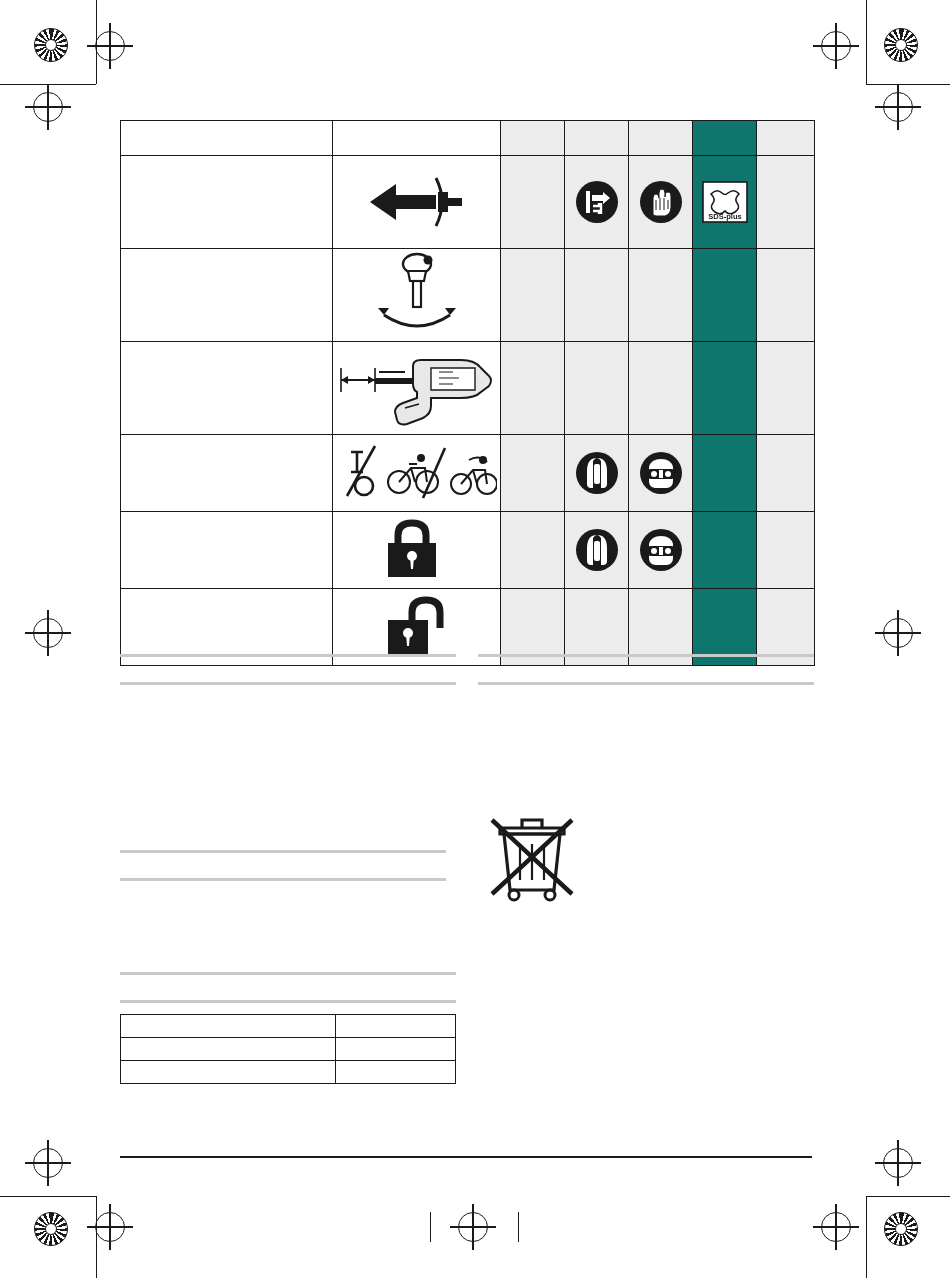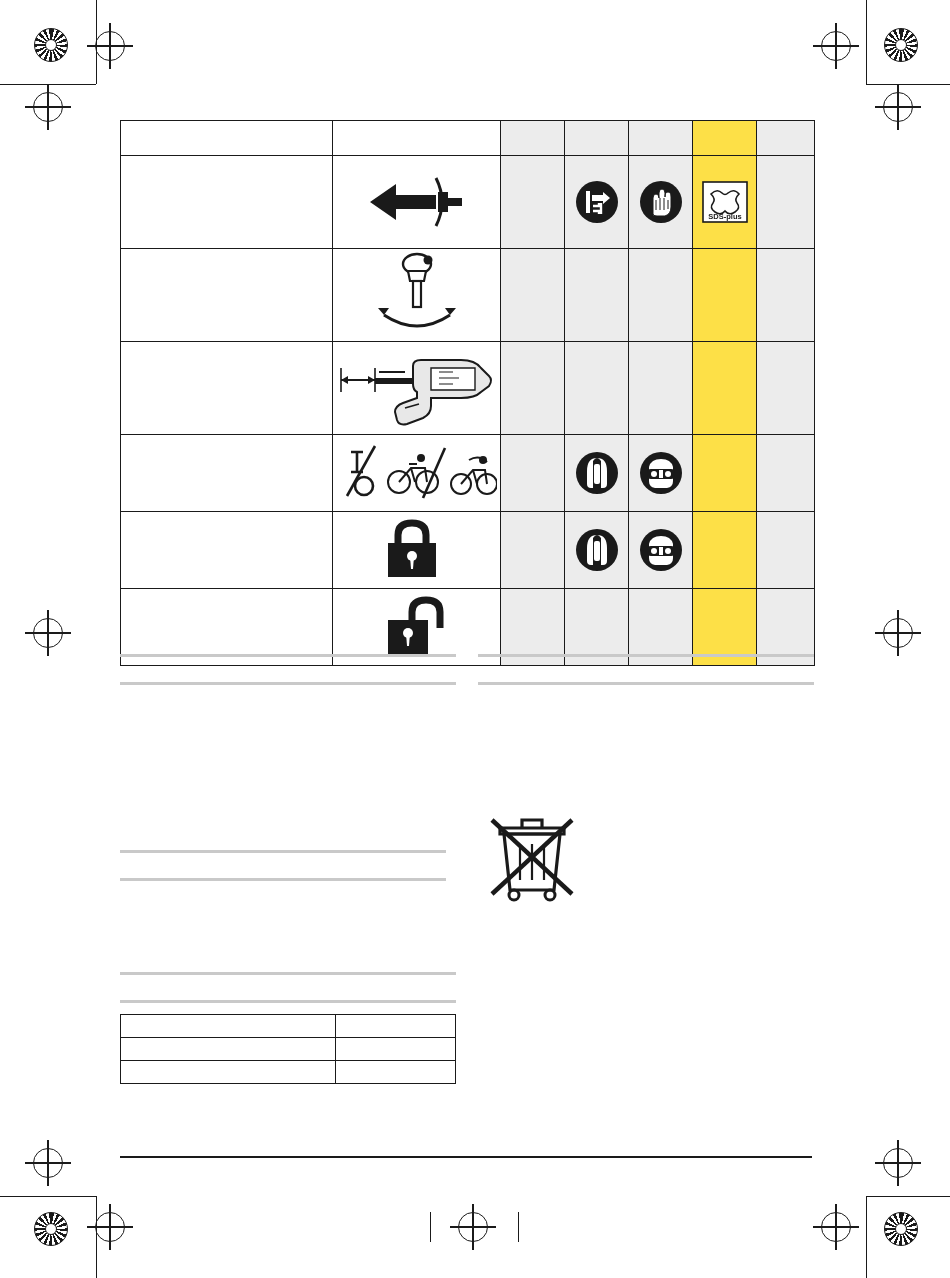--- a/index.html
+++ b/index.html
@@ -84,21 +84,21 @@
     border: 1.2px solid #1a1a1a;
     padding: 0;
     vertical-align: middle;
     text-align: center;
   }
   .col-text   { width: 212px; }
   .col-pic    { width: 168px; }
   .col-a      { width: 64px;  background: #ececec; }
   .col-b      { width: 64px;  background: #ececec; }
   .col-c      { width: 64px;  background: #ececec; }
-  .col-d      { width: 64px;  background: #fde047; }
+  .col-d      { width: 64px;  background: #0f766e; }
   .col-e      { width: 58px;  background: #ececec; }
 
   .row-head td { height: 34px; }
   .row-tall td { height: 92px; }
   .row-med  td { height: 76px; }
 
   .pic-cell { background: #ffffff; }
 
   .icon-wrap {
     display: flex;

